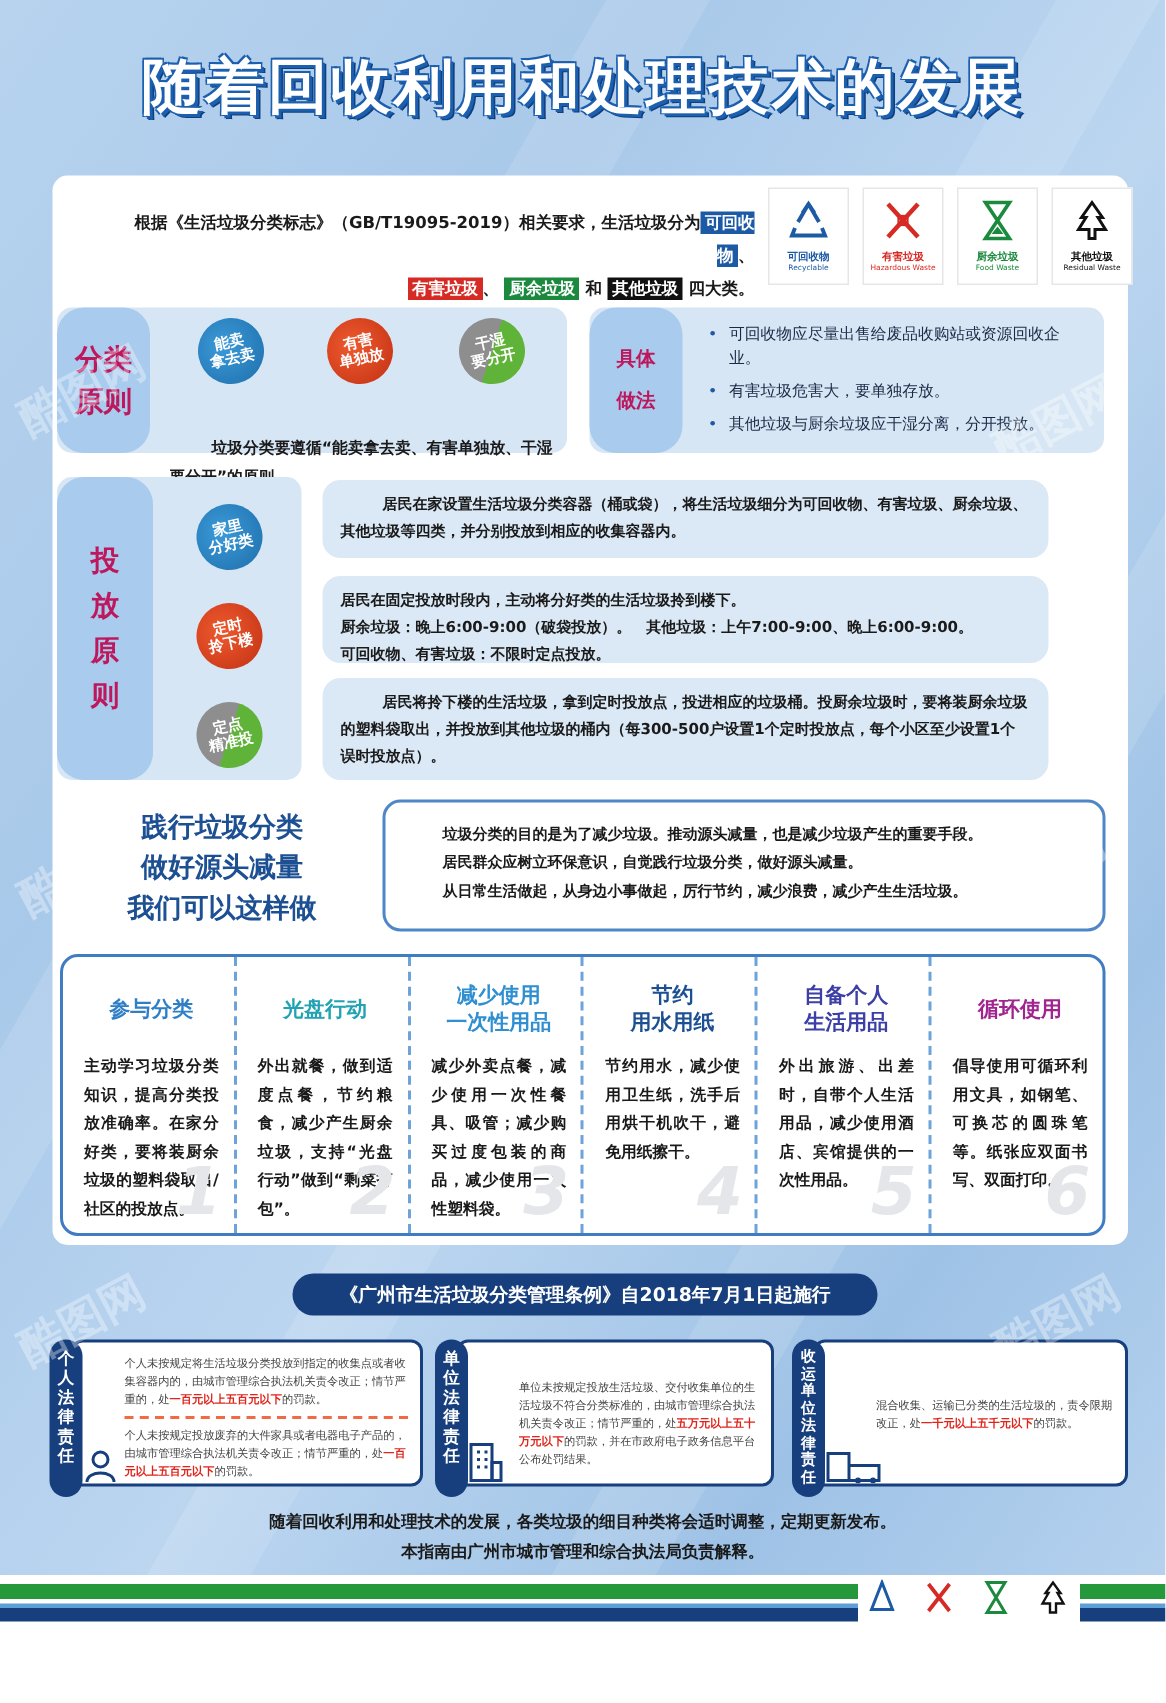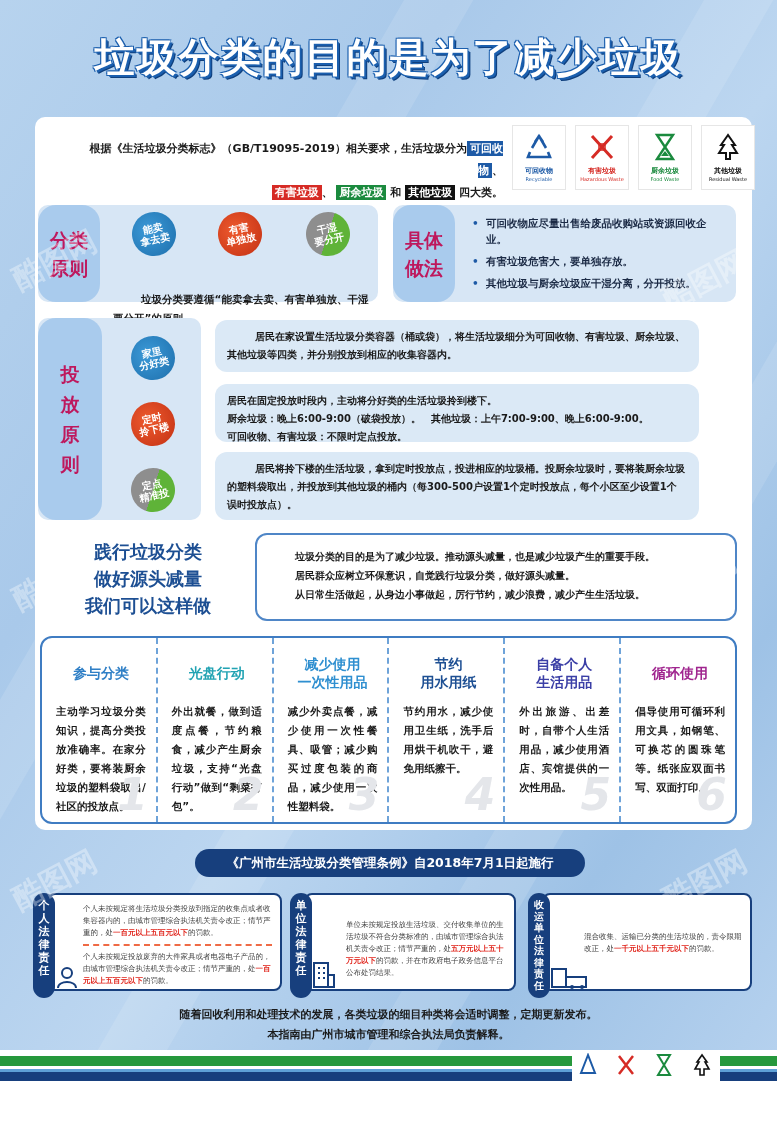--- a/index.html
+++ b/index.html
@@ -21,21 +21,21 @@
 .bin .cn{font-size:7px;font-weight:bold;margin-top:4px;}
 .bin .en{font-size:5px;}
 .panel{position:absolute;background:#d7e6f5;border-radius:10px;}
 .panel-label{position:absolute;background:#a9cbed;border-radius:18px;color:#be185d;font-weight:bold;display:flex;align-items:center;justify-content:center;text-align:center;}
 .badge{position:absolute;width:44px;height:44px;border-radius:50%;color:#fff;font-weight:bold;font-size:10px;line-height:11px;display:flex;align-items:center;justify-content:center;text-align:center;transform:rotate(-12deg);}
 .b-blue{background:radial-gradient(circle at 40% 40%,#3c9ad8,#1d6eab);}
 .b-red{background:radial-gradient(circle at 40% 40%,#ee5a2e,#c23013);}
 .b-gray{background:linear-gradient(120deg,#8e8e8e 50%,#5fb338 50%);}
 .ptext{font-size:10.5px;font-weight:bold;line-height:19px;margin-top:28px;}
 .bullets{list-style:none;}
-.bullets li{position:relative;padding-left:14px;font-size:10.5px;font-weight:bold;line-height:16px;margin-bottom:6px;color:#1b2a45;}
+.bullets li{position:relative;padding-left:14px;font-size:10.5px;font-weight:normal;line-height:16px;margin-bottom:6px;color:#1b2a45;}
 .bullets li::before{content:"•";position:absolute;left:0;color:#1d5aa6;}
 .step{position:absolute;left:215px;width:484px;background:#dbe9f6;border-radius:12px;padding:8px 14px 8px 12px;font-size:10px;font-weight:bold;line-height:18px;}
 .slogan{position:absolute;left:58px;top:538px;width:180px;text-align:center;color:#1d4f93;font-size:18px;font-weight:bold;line-height:27px;}
 .goal{position:absolute;left:255px;top:533px;width:482px;height:88px;border:2px solid #4f86c7;border-radius:12px;padding:12px 14px 0 38px;font-size:10px;font-weight:bold;line-height:19px;}
 .actions{position:absolute;left:40px;top:636px;width:697px;height:188px;border:2px solid #3f7cc2;border-radius:12px;display:flex;}
 .action{flex:1;position:relative;padding:14px 10px 0 14px;border-right:2px dashed #6ea3d9;}
 .action:last-child{border-right:none;}
 .action .ah{text-align:center;font-size:14px;font-weight:bold;line-height:18px;height:42px;display:flex;align-items:center;justify-content:center;flex-direction:column;}
 .action .ab{font-size:10.5px;font-weight:bold;line-height:19px;text-align:justify;margin-top:8px;}
 .action .num{position:absolute;right:8px;bottom:2px;font-size:44px;font-style:italic;font-weight:bold;color:#e4e6ea;}
@@ -56,21 +56,21 @@
 .wm{position:absolute;color:rgba(255,255,255,0.35);font-size:30px;font-weight:bold;transform:rotate(-28deg);pointer-events:none;}
 </style>
 </head>
 <body>
 
 <div class="poster">
   <div class="stripe" style="left:120px"></div>
   <div class="stripe" style="left:420px"></div>
   <div class="stripe" style="left:690px"></div>
 
-  <h1 class="title">垃圾分类的目的是为了减少垃圾</h1>
+  <h1 class="title">随着回收利用和处理技术的发展</h1>
 
   <div class="card"></div>
 
   <div class="intro">
     <span class="indent"></span><span>根据《生活垃圾分类标志》（GB/T19095-2019）相关要求，生活垃圾分为</span><span class="tag blue">可回收物</span><span>、</span><br>
     <span class="tag red">有害垃圾</span><span>、</span>
     <span class="tag green">厨余垃圾</span>
     <span>和</span>
     <span class="tag black">其他垃圾</span>
     <span>四大类。</span>
@@ -118,21 +118,21 @@
     </div>
   <div class="badge b-red" style="left:218px;top:212px;">
       <div><span>有害</span><br><span>单独放</span></div>
     </div>
   <div class="badge b-gray" style="left:306px;top:212px;">
       <div><span>干湿</span><br><span>要分开</span></div>
     </div>
   <div class="ptext" style="position:absolute;left:113px;top:262px;width:258px;text-indent:28px;">垃圾分类要遵循“能卖拿去卖、有害单独放、干湿要分开”的原则。</div>
 
   <div class="panel" style="left:393px;top:205px;width:343px;height:97px;"></div>
-  <div class="panel-label" style="left:393px;top:205px;width:62px;height:97px;font-size:19px;line-height:28px;text-align:right;">
+  <div class="panel-label" style="left:393px;top:205px;width:62px;height:97px;font-size:13px;line-height:28px;text-align:right;">
     <div><span>具体</span><br><span>做法</span></div>
   </div>
   <ul class="bullets" style="position:absolute;left:472px;top:215px;width:250px;">
     <li>可回收物应尽量出售给废品收购站或资源回收企业。</li>
     <li>有害垃圾危害大，要单独存放。</li>
     <li>其他垃圾与厨余垃圾应干湿分离，分开投放。</li>
   </ul>
 
   <div class="panel" style="left:38px;top:318px;width:163px;height:202px;background:#d7e6f5;"></div>
   <div class="panel-label" style="left:38px;top:318px;width:64px;height:202px;font-size:19px;line-height:30px;">

